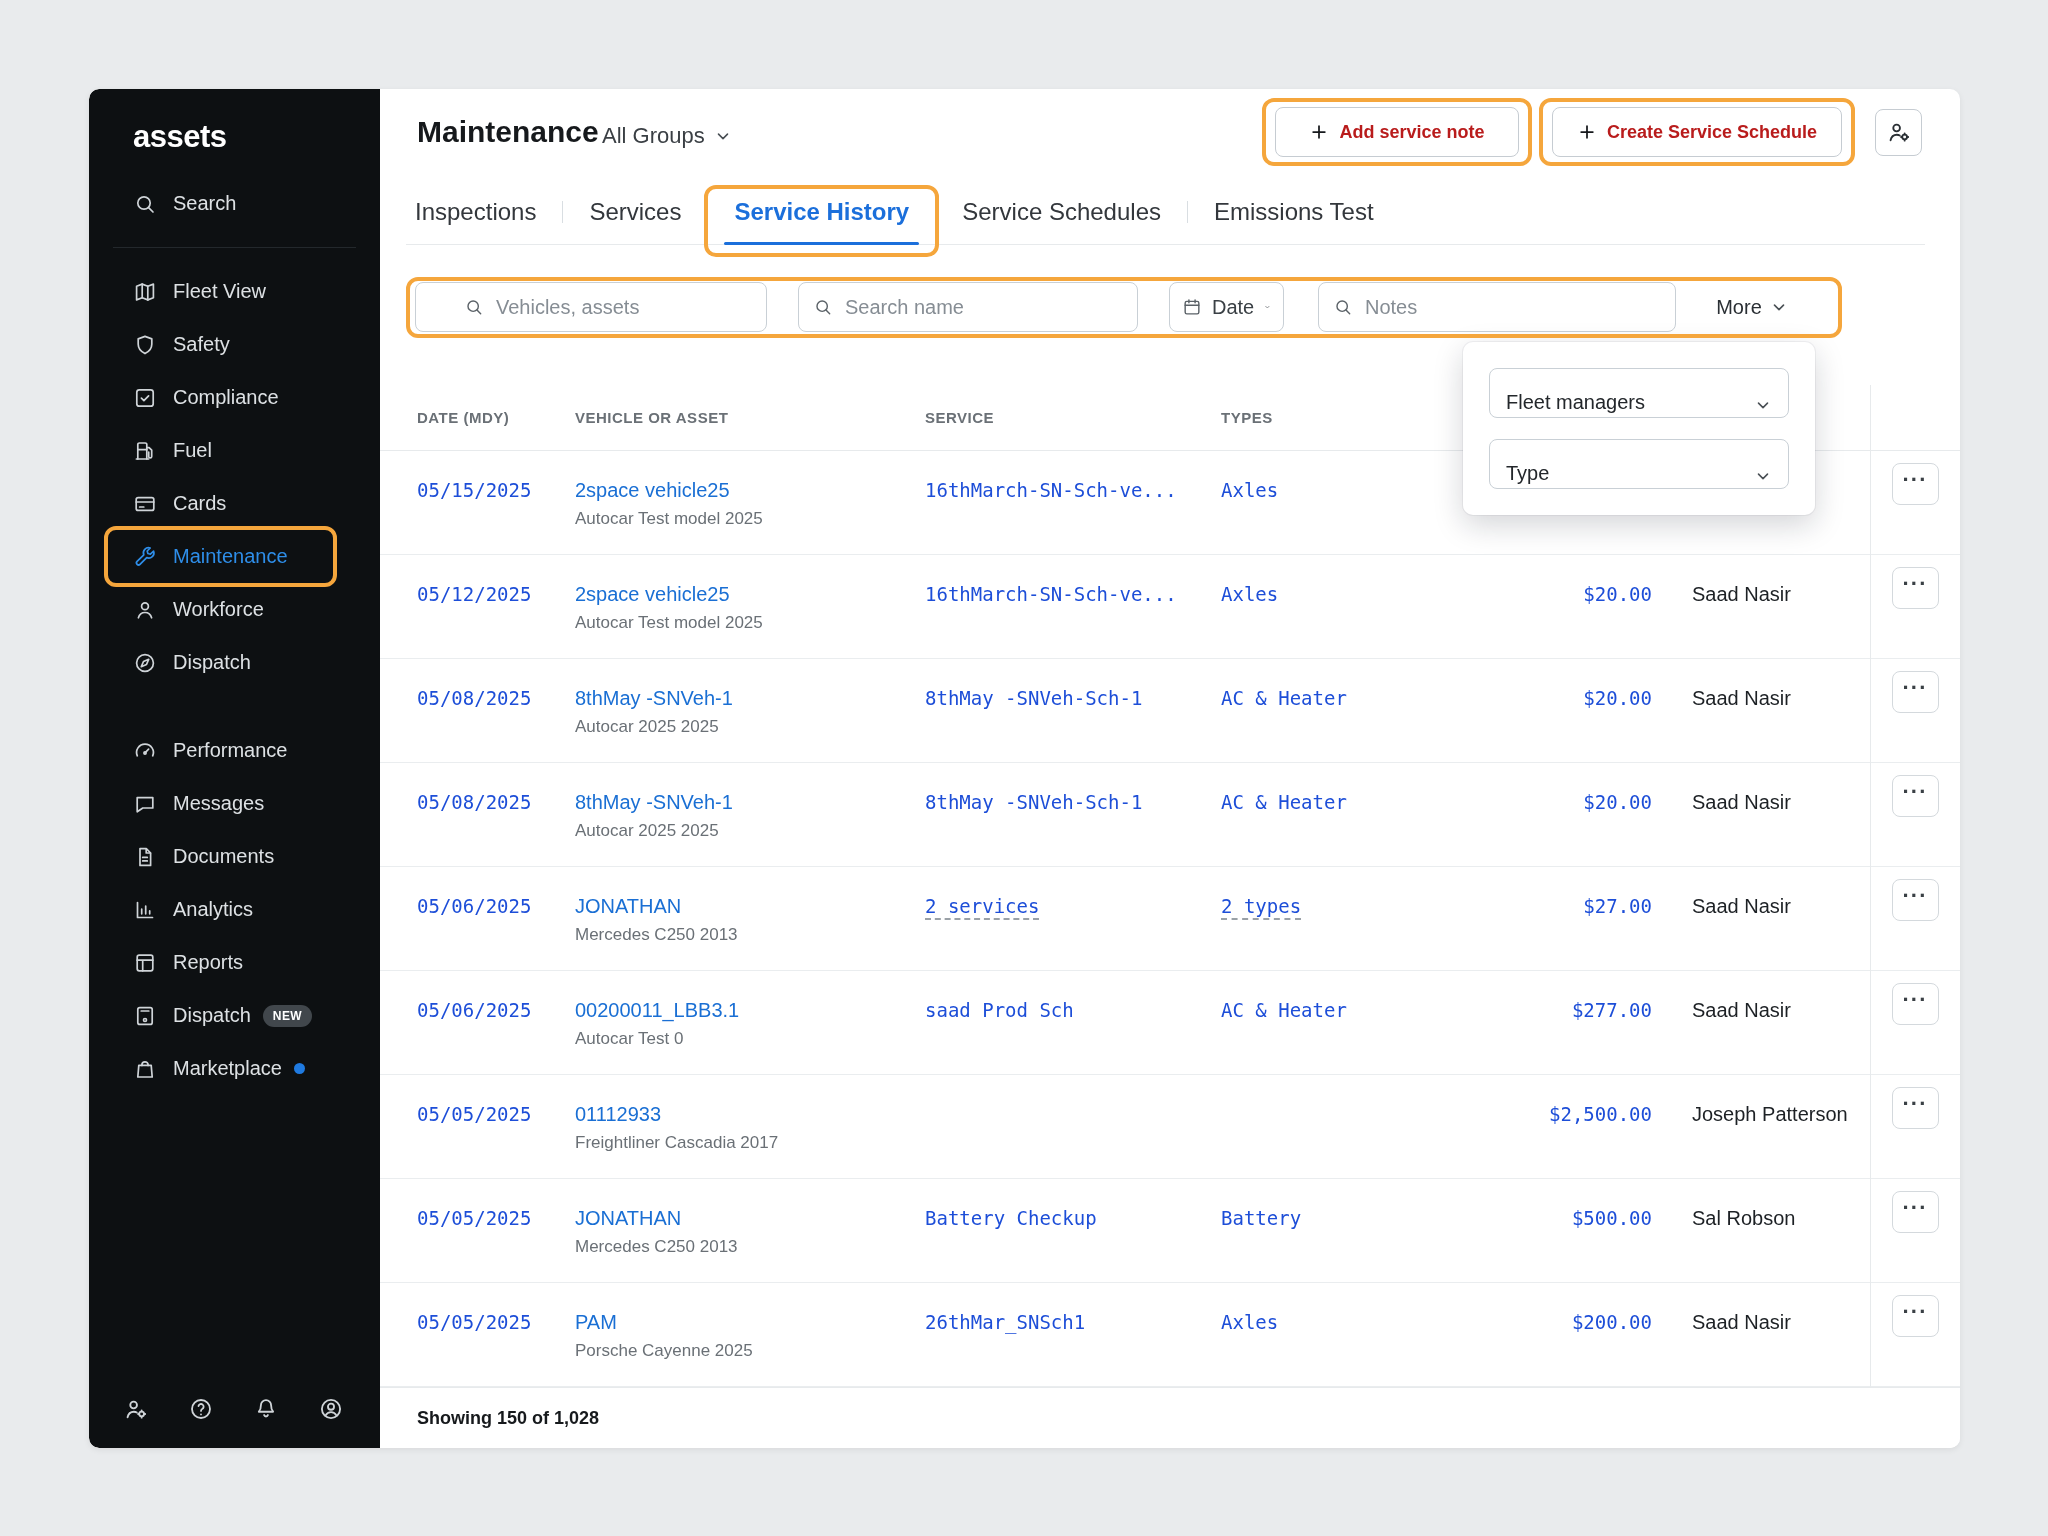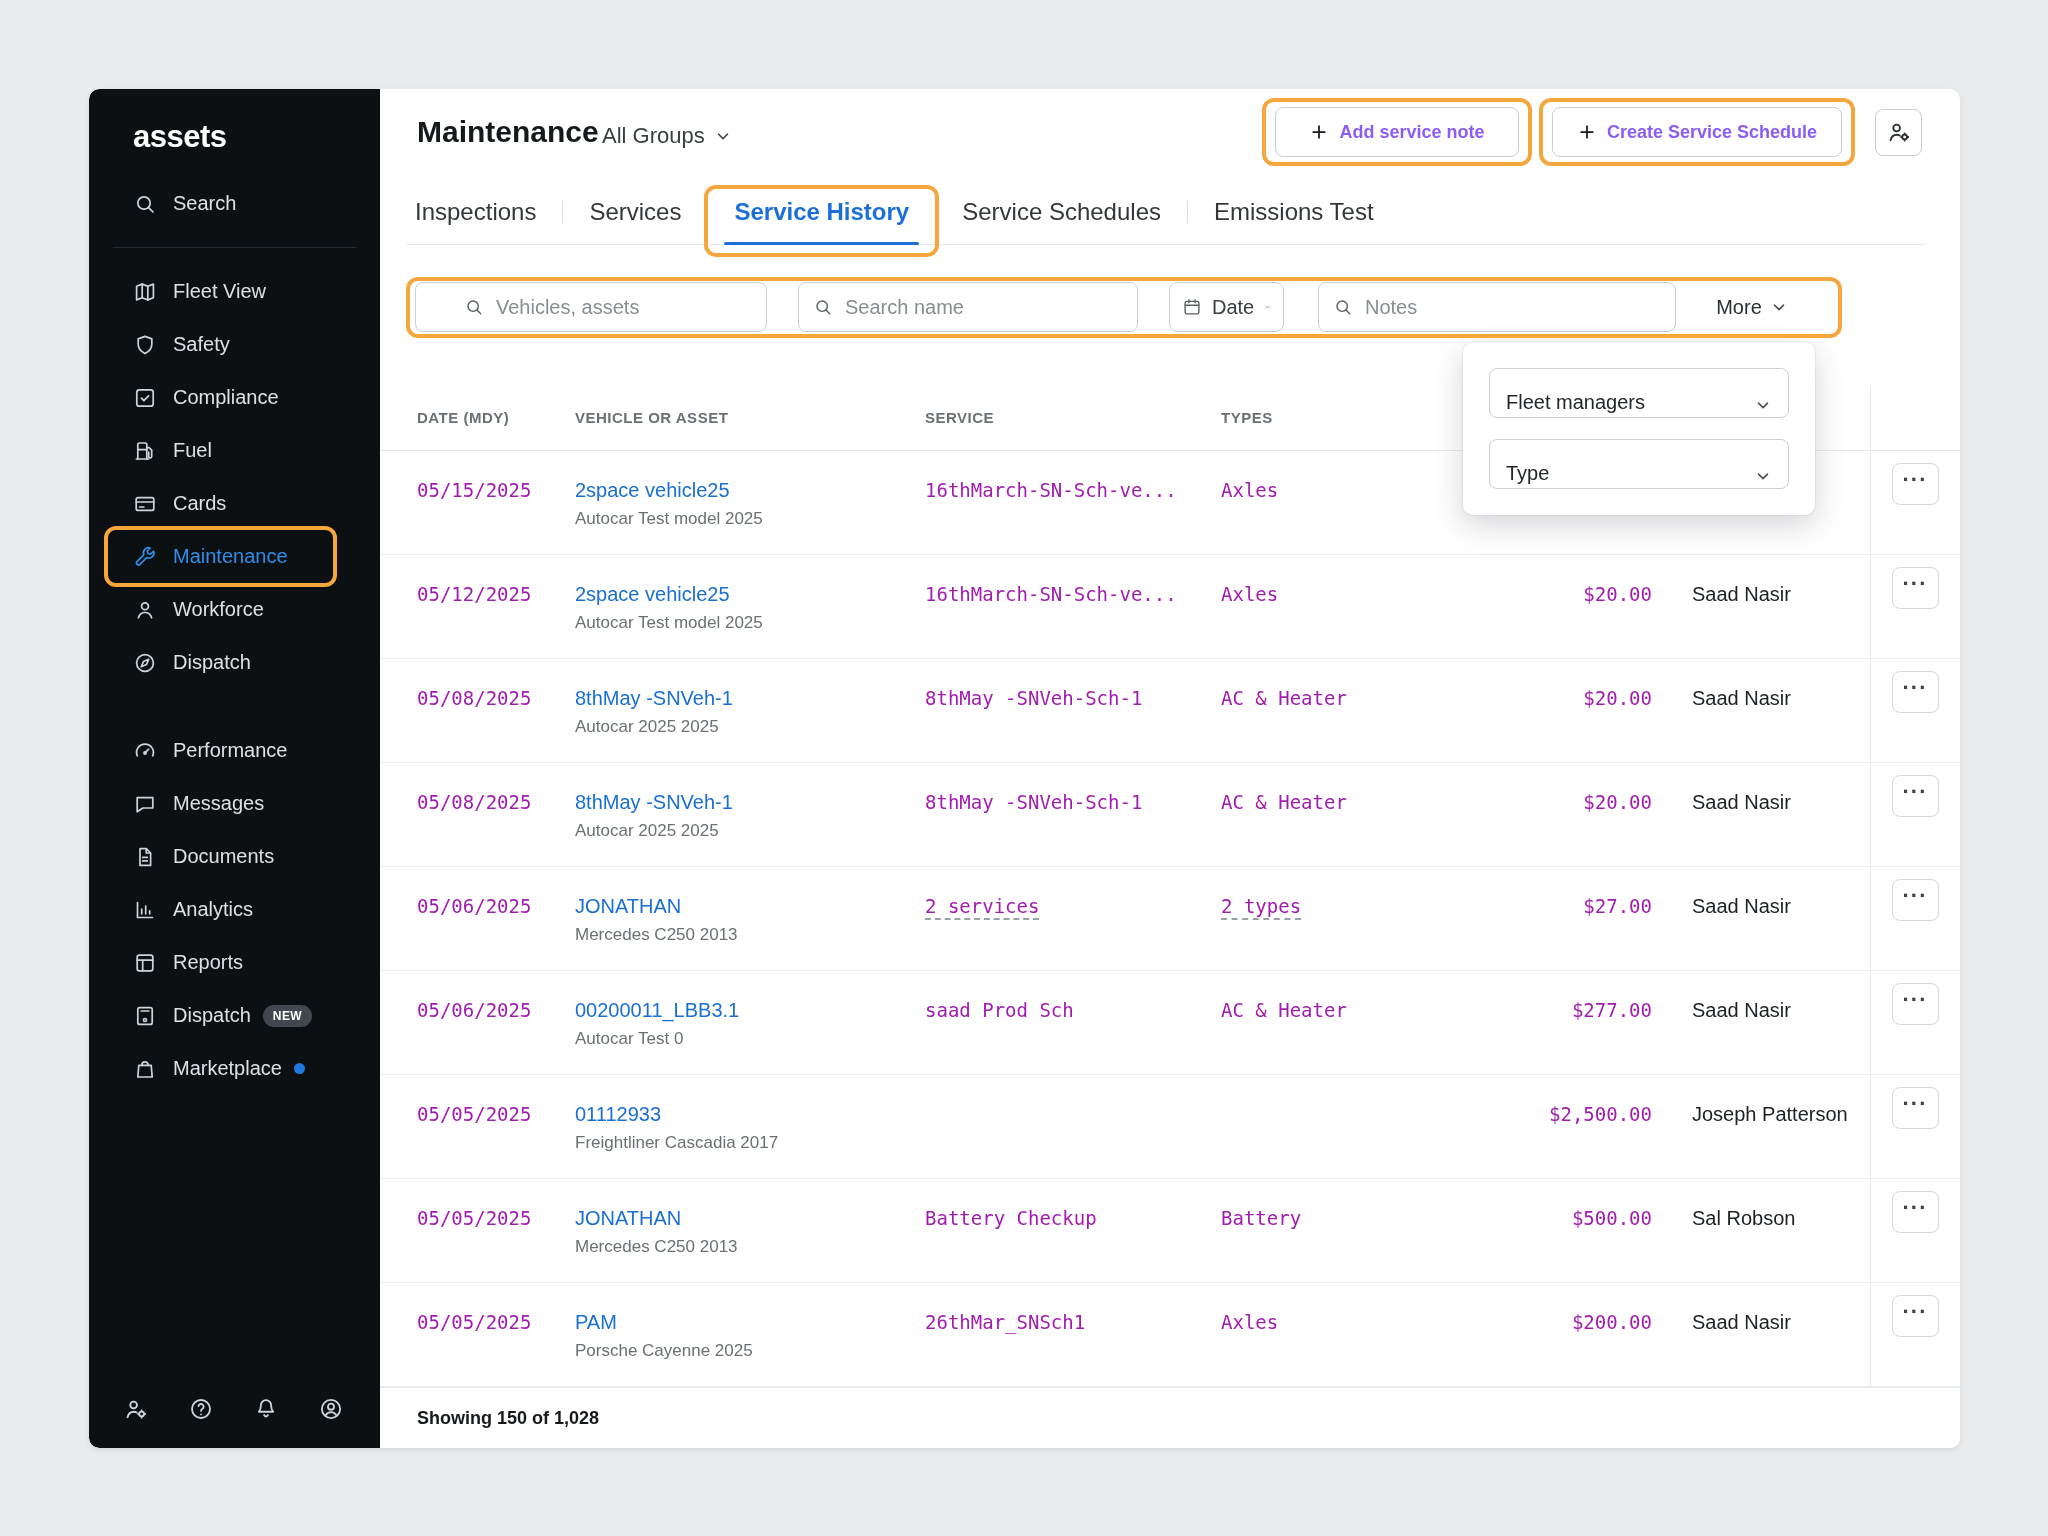--- a/index.html
+++ b/index.html
@@ -28,21 +28,21 @@
   .sb-icon{position:relative;width:26px;height:26px;color:#cfd4d8;display:inline-flex;cursor:pointer;}
 
   
   .main{position:absolute;left:291px;top:0;right:0;bottom:0;}
   .page-title{position:absolute;left:37px;top:26px;font-size:30px;font-weight:700;}
   .group-select{position:absolute;left:222px;top:34px;display:flex;align-items:center;gap:9px;
                 font-size:22px;color:#3a3f44;cursor:pointer;}
   .chev{width:18px;height:18px;color:#4a5055;display:inline-flex;}
   .header-actions{position:absolute;right:38px;top:18px;display:flex;align-items:center;gap:33px;}
   .btn{height:50px;display:flex;align-items:center;justify-content:center;gap:10px;background:#fff;
-       border:1px solid #c6ccd2;border-radius:8px;font-size:18px;font-weight:700;color:#8b5cf6;
+       border:1px solid #c6ccd2;border-radius:8px;font-size:18px;font-weight:700;color:#b91c1c;
        cursor:pointer;font-family:inherit;}
   #btn-add{width:244px;}
   #btn-create{width:290px;}
   .plus{width:20px;height:20px;color:#16191c;display:inline-flex;}
   .icon-btn{width:47px;height:47px;border:1px solid #c6ccd2;border-radius:8px;background:#fff;
             display:flex;align-items:center;justify-content:center;cursor:pointer;}
   .icon-btn .sb-icon{color:#2a2f34;}
 
   
   .ann-wrap{position:relative;display:inline-block;}
@@ -88,21 +88,21 @@
           box-sizing:border-box;}
 
   
   .thead,.trow{display:grid;grid-template-columns:158px 350px 296px 226px 205px 218px 90px;
                padding-left:37px;box-sizing:border-box;}
   .thead{position:absolute;left:0;right:0;top:296px;height:66px;border-bottom:1px solid #e7eaec;
          align-items:center;color:#6a7076;font-size:15px;font-weight:700;letter-spacing:.5px;}
   .rows{position:absolute;left:0;right:0;top:362px;}
   .trow{height:104px;border-bottom:1px solid #eaedef;align-items:start;}
   .c{padding-top:28px;}
-  .mono{font-family:"DejaVu Sans Mono",monospace;font-size:19px;color:#a21caf;}
+  .mono{font-family:"DejaVu Sans Mono",monospace;font-size:19px;color:#1d4ed8;}
   .vlink{color:var(--link,#1a6fd4);font-size:20px;text-decoration:none;cursor:pointer;display:inline-block;}
   .vsub{margin-top:7px;font-size:17px;color:#6a7076;}
   .c-cost{text-align:right;}
   .c-person{padding-left:40px;font-size:20px;color:#1d2125;}
   .c-actions{display:flex;justify-content:center;padding-top:12px;}
   .dots{width:47px;height:42px;border:1px solid #d4d9dd;border-radius:8px;background:#fff;
         color:#3a4045;cursor:pointer;display:flex;align-items:center;justify-content:center;}
   .dots::before{content:"···";font-size:22px;font-weight:700;letter-spacing:1px;margin-top:-8px;}
   .tip{border-bottom:2px dashed #9aa1a7;padding-bottom:1px;cursor:pointer;}
   .vline{position:absolute;left:1490px;top:296px;width:1px;height:1003px;background:#e7eaec;}

